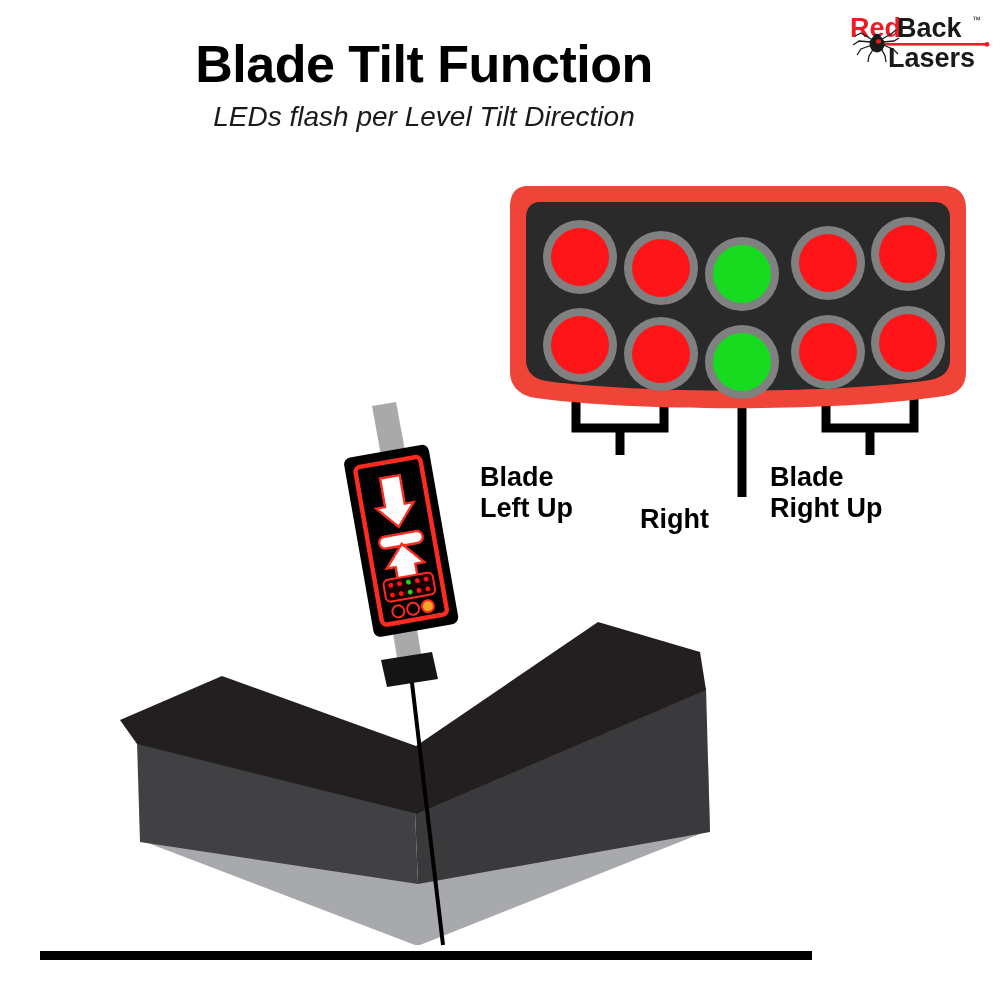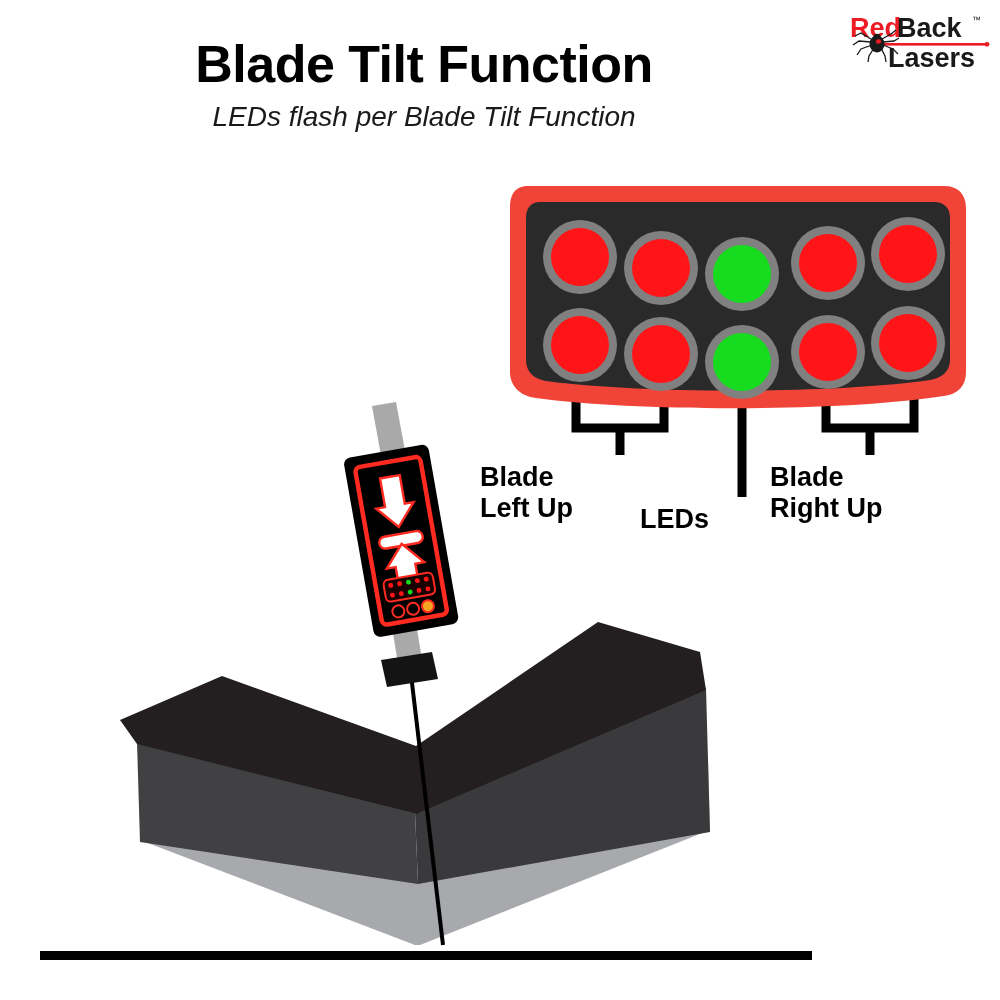--- a/index.html
+++ b/index.html
@@ -89,21 +89,21 @@
     width: 240px;
   }
 </style>
 </head>
 <body>
 
 <div id="stage">
 
   <div id="title-block">
     <div id="page-title">Blade Tilt Function</div>
-    <div id="page-subtitle">LEDs flash per Blade Tilt Function</div>
+    <div id="page-subtitle">LEDs flash per Level Tilt Direction</div>
   </div>
 
   <svg id="brand-logo" viewBox="0 0 148 62">
 
     <text x="6" y="29" font-family="Liberation Sans, sans-serif" font-weight="bold" font-size="27" fill="#ED1C24">Red</text>
     <text x="53" y="29" font-family="Liberation Sans, sans-serif" font-weight="bold" font-size="27" fill="#1A1A1A">Back</text>
     <text x="128" y="15" font-family="Liberation Sans, sans-serif" font-size="9" fill="#1A1A1A">™</text>
 
     <rect x="34" y="35" width="108" height="2.6" fill="#ED1C24"></rect>
     <circle cx="143" cy="36.3" r="2.4" fill="#ED1C24"></circle>
@@ -258,17 +258,17 @@
         <circle cx="401" cy="610" r="6" fill="#000000" stroke="#FF2A20" stroke-width="2"></circle>
         <circle cx="416" cy="610" r="6" fill="#F5A524" stroke="#FF2A20" stroke-width="2"></circle>
       </g>
     </g>
 
     <rect x="40" y="951" width="772" height="9" fill="#000000"></rect>
   </svg>
 
   <div class="callout-label" id="label-blade-left-up">Blade
 Left Up</div>
-  <div class="callout-label" id="label-level">LEDs</div>
+  <div class="callout-label" id="label-level">Right</div>
   <div class="callout-label" id="label-blade-right-up">Blade
 Right Up</div>
 
 </div>
 
 </body></html>

